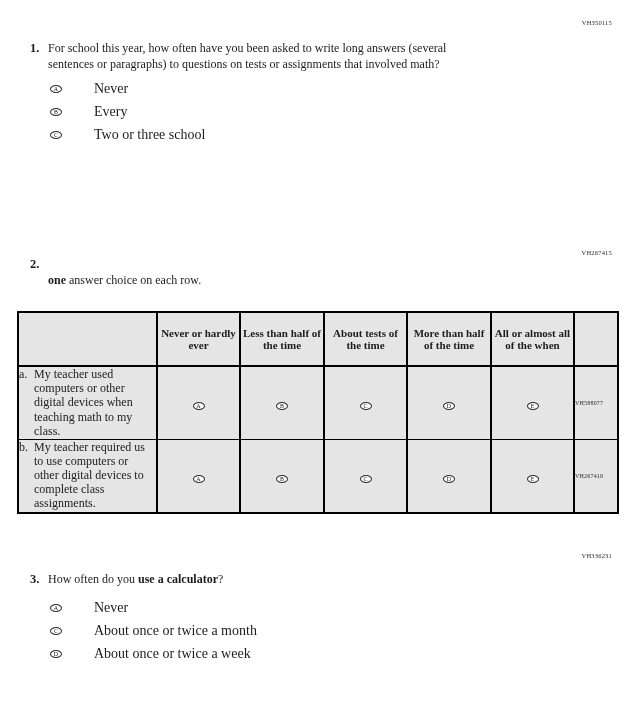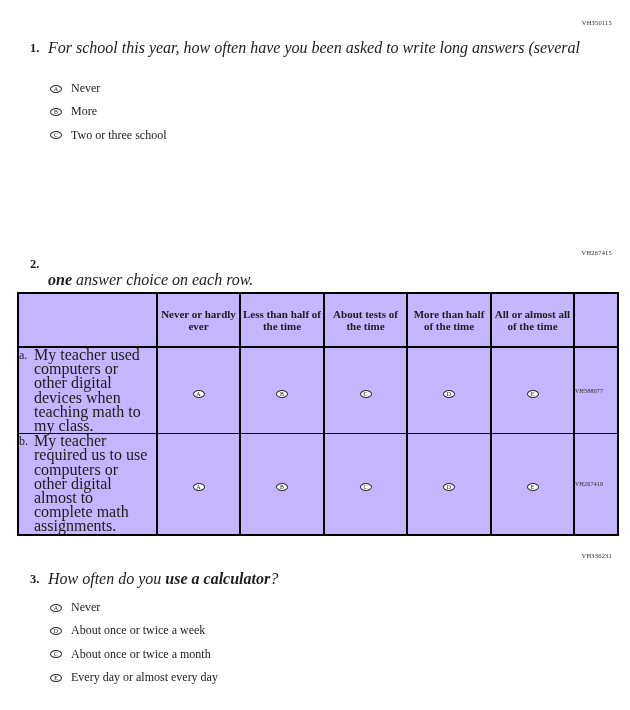--- a/index.html
+++ b/index.html
@@ -6,79 +6,80 @@
   body {
     width:630px; height:710px; background:#ffffff; position:relative;
     font-family:"Liberation Serif", serif; color:#1c1c1c; overflow:hidden;
   }
   .accession-code {
     position:absolute; font-size:6.5px; letter-spacing:0.2px; color:#2b2b2b;
     text-align:right; right:18px;
   }
   .question { position:absolute; display:flex; }
   .q-num { flex:0 0 18px; font-weight:bold; font-size:12.5px; line-height:16px; }
-  .q-text { font-size:16px; line-height:16px;font-style:italic; }
+  .q-text { font-size:12px; line-height:16px; }
   .q-text b { font-weight:bold; }
 
   ul.options { position:absolute; list-style:none; margin:0; padding:0; }
   ul.options li { display:flex; align-items:center; height:15px; margin-bottom:8.4px; }
   .oval {
     box-sizing:border-box; width:12px; height:8px; border:1px solid #2a2a2a;
     border-radius:50%; display:inline-flex; align-items:center; justify-content:center;
     margin-right:9px; flex:0 0 12px; overflow:hidden; background:#fff;
   }
   .oval-letter { font-size:6px; line-height:6px; color:#222; transform:translateY(-0.5px); }
-  .opt-label { font-size:12px; white-space:nowrap; }
+  .opt-label { font-size:14px; white-space:nowrap;margin-left:23px; }
 
   table.matrix {
-    position:absolute; left:17px; top:292px; border-collapse:collapse;
-    table-layout:fixed; background:#c4b5fd;
+    position:absolute; left:17px; top:311px; border-collapse:collapse;
+    table-layout:fixed; background:#e5e5e5;
   }
   table.matrix td, table.matrix th { border:2px solid #000; padding:0; }
   table.matrix { border:2px solid #000; }
   th.col-head {
     font-size:11px; font-weight:bold; line-height:12.5px; text-align:center;
     vertical-align:middle; padding:2px 3px;
   }
   td.stmt-cell { vertical-align:top; padding:2px 2px 0 3px; }
   .stmt-wrap { display:flex; }
   .stmt-letter { flex:0 0 15px; font-size:12px; line-height:14.2px; }
-  .stmt-text { width:117px; font-size:16px; line-height:14.2px; }
+  .stmt-text { width:117px; font-size:12px; line-height:14.2px; }
   td.oval-cell { text-align:center; vertical-align:middle; }
   td.oval-cell .oval { margin-right:0; }
   td.code-cell { font-size:6px; color:#2b2b2b; padding-left:2px; letter-spacing:0.2px; }
   tr.row-a td { border-bottom-width:1px; }
   tr.row-b td { border-top-width:1px; }
 </style>
 </head>
 <body>
 
 <div class="accession-code" style="top:19px;">VH350115</div>
 <div class="accession-code" style="top:249px;">VH267415</div>
 <div class="accession-code" style="top:552px;">VH336231</div>
 
 <div class="question" style="top:40px; left:30px; width:560px;">
   <div class="q-num">1.</div>
   <div class="q-text">
     <span>For school this year, how often have you been asked to write long answers (several</span><br>
+    <span>sentences or paragraphs) to questions on tests or assignments that involved math?</span>
   </div>
 </div>
 
 <ul class="options" style="top:81px; left:50px;">
   <li>
     <span class="oval">
         <span class="oval-letter">A</span>
       </span>
     <span class="opt-label">Never</span>
   </li>
   <li>
     <span class="oval">
         <span class="oval-letter">B</span>
       </span>
-    <span class="opt-label">More</span>
+    <span class="opt-label">Every</span>
   </li>
   <li>
     <span class="oval">
         <span class="oval-letter">C</span>
       </span>
     <span class="opt-label">Two or three school</span>
   </li>
 </ul>
 
 <div class="question" style="top:256px; left:30px; width:560px;">
@@ -99,21 +100,21 @@
       <col style="width:83px;">
     <col style="width:44px;">
   </colgroup>
   <tbody>
       <tr style="height:54px;">
     <th></th>
     <th class="col-head">Never or hardly ever</th>
     <th class="col-head">Less than half of the time</th>
     <th class="col-head">About tests of the time</th>
     <th class="col-head">More than half of the time</th>
-    <th class="col-head">All or almost all of the time</th>
+    <th class="col-head">All or almost all of the when</th>
     <th></th>
   </tr>
   <tr class="row-a" style="height:73px;">
     <td class="stmt-cell">
       <div class="stmt-wrap">
         <span class="stmt-letter">a.</span>
         <span class="stmt-text">My teacher used computers or other digital devices when teaching math to my class.</span>
       </div>
     </td>
     <td class="oval-cell"><span class="oval">
@@ -130,21 +131,21 @@
           </span></td>
     <td class="oval-cell"><span class="oval">
             <span class="oval-letter">E</span>
           </span></td>
     <td class="code-cell">VH588077</td>
   </tr>
   <tr class="row-b" style="height:74px;">
     <td class="stmt-cell">
       <div class="stmt-wrap">
         <span class="stmt-letter">b.</span>
-        <span class="stmt-text">My teacher required us to use computers or other digital almost to complete math assignments.</span>
+        <span class="stmt-text">My teacher required us to use computers or other digital devices to complete class assignments.</span>
       </div>
     </td>
     <td class="oval-cell"><span class="oval">
             <span class="oval-letter">A</span>
           </span></td>
     <td class="oval-cell"><span class="oval">
             <span class="oval-letter">B</span>
           </span></td>
     <td class="oval-cell"><span class="oval">
             <span class="oval-letter">C</span>
@@ -169,29 +170,23 @@
 
 <ul class="options" style="top:600px; left:50px;">
   <li>
     <span class="oval">
         <span class="oval-letter">A</span>
       </span>
     <span class="opt-label">Never</span>
   </li>
   <li>
     <span class="oval">
-        <span class="oval-letter">D</span>
-      </span>
-    <span class="opt-label">About once or twice a week</span>
-  </li>
-  <li>
-    <span class="oval">
         <span class="oval-letter">C</span>
       </span>
     <span class="opt-label">About once or twice a month</span>
   </li>
   <li>
     <span class="oval">
-        <span class="oval-letter">E</span>
+        <span class="oval-letter">D</span>
       </span>
-    <span class="opt-label">Every day or almost every day</span>
+    <span class="opt-label">About once or twice a week</span>
   </li>
 </ul>
 
 </body></html>

